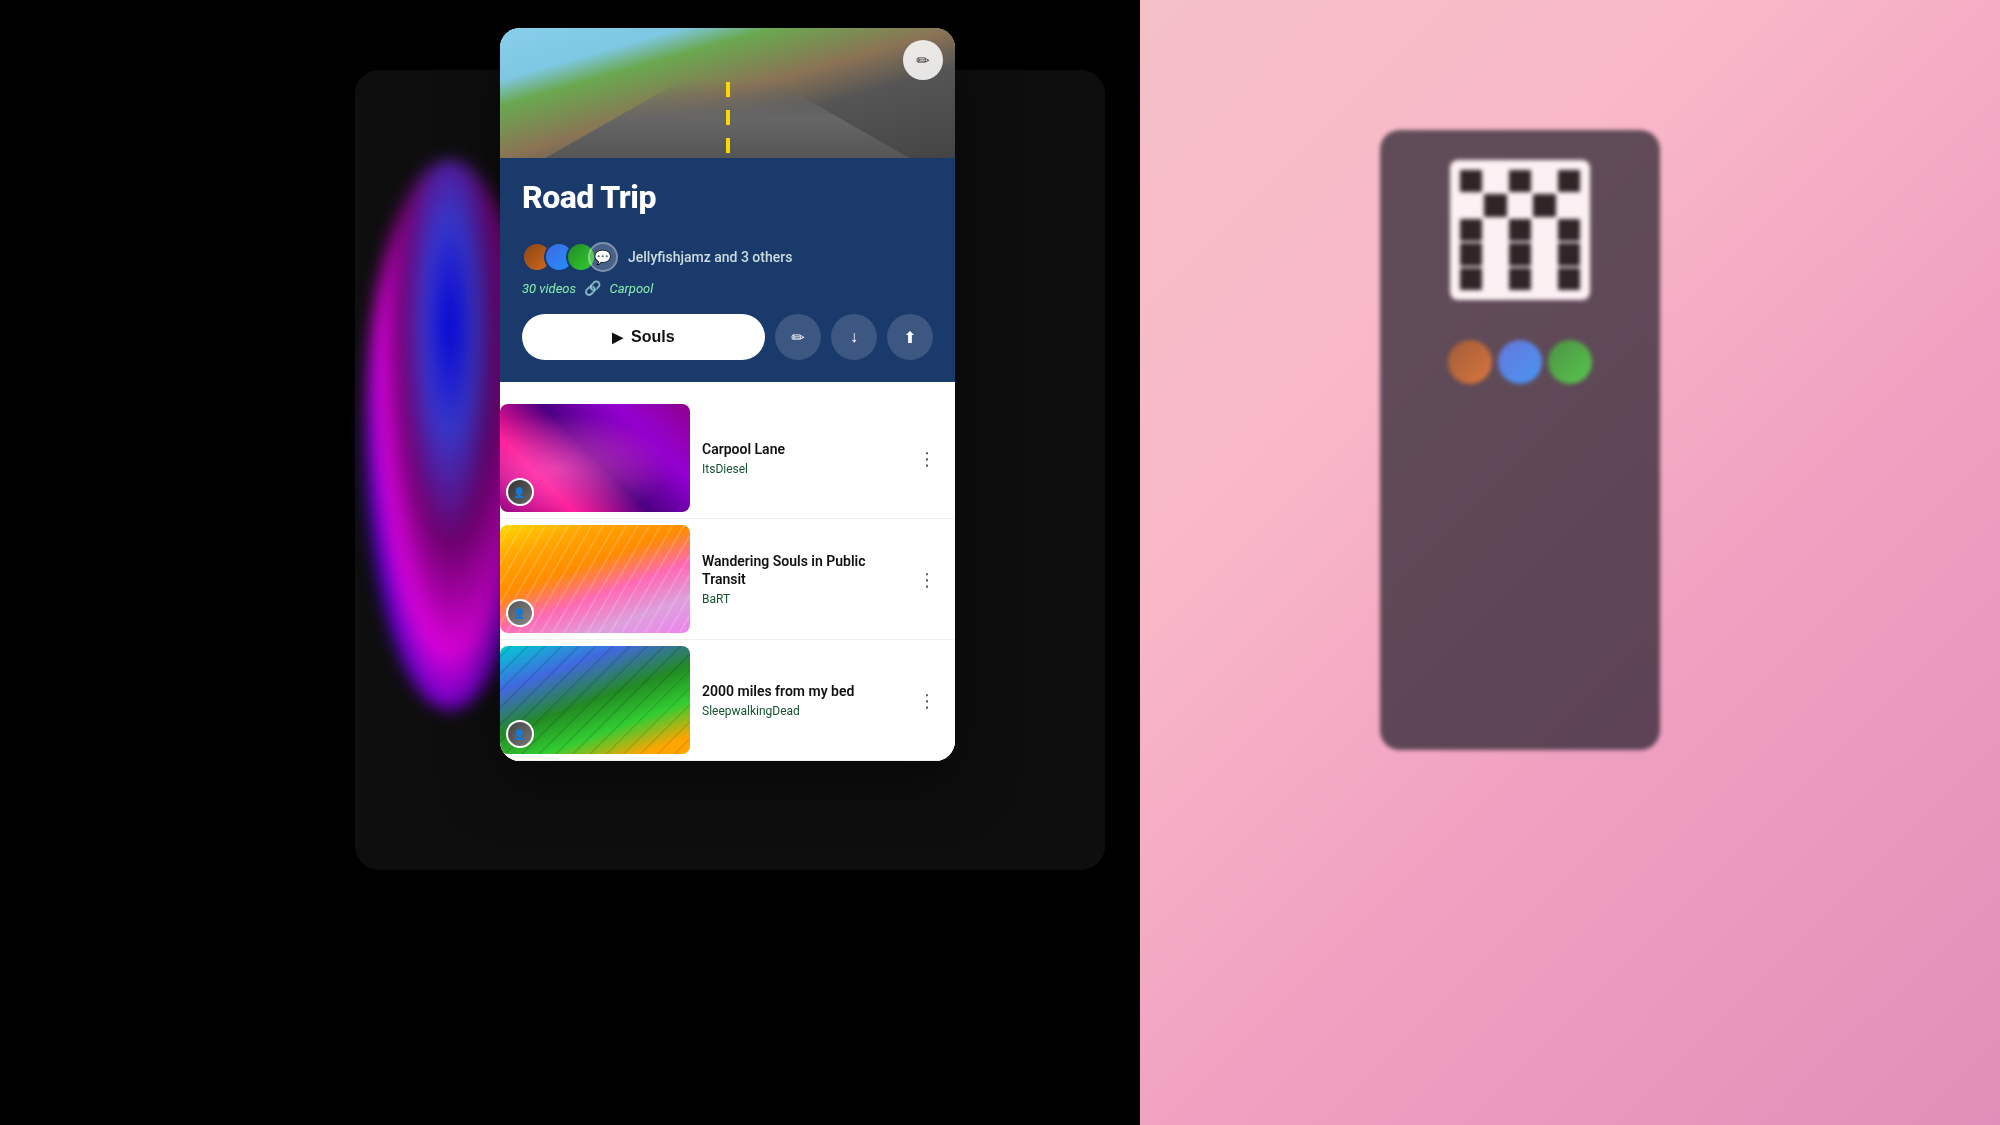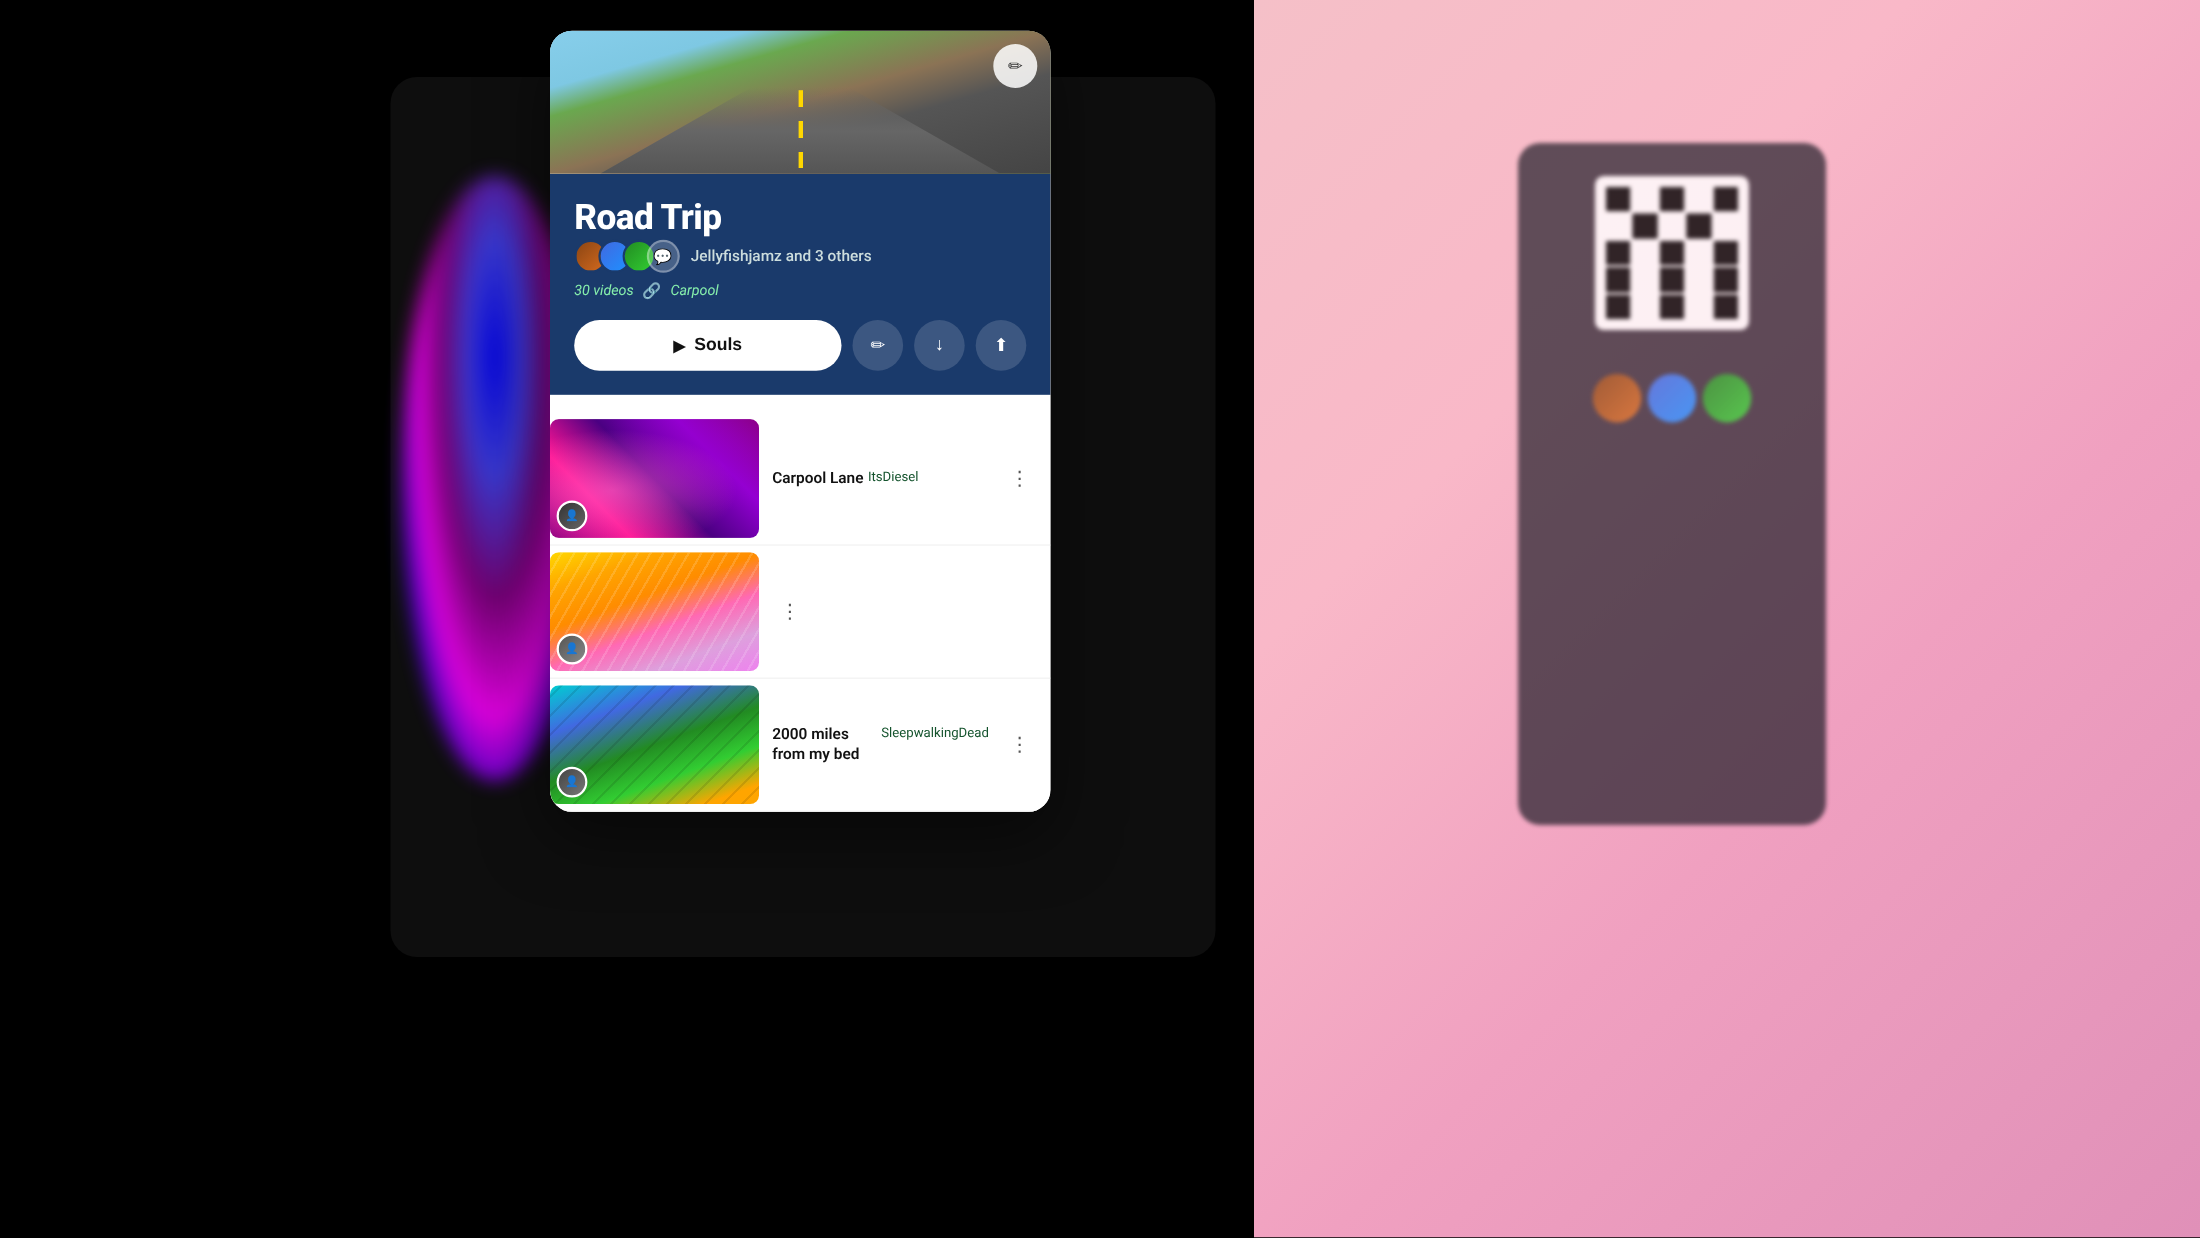--- a/index.html
+++ b/index.html
@@ -93,21 +93,21 @@
     
     .header-section {
       background: #1a3a6b;
       padding: 20px 22px 22px;
     }
 
     .playlist-title {
       font-size: 32px;
       font-weight: 800;
       color: #fff;
-      margin-bottom: 2px;
+      margin-bottom: 26px;
       letter-spacing: -0.5px;
     }
 
     .collaborators-row {
       display: flex;
       align-items: center;
       gap: 10px;
       margin-bottom: 8px;
     }
 
@@ -270,21 +270,21 @@
       color: #fff;
     }
 
     .thumb-avatar-1 { background: linear-gradient(135deg, #333, #666); }
     .thumb-avatar-2 { background: linear-gradient(135deg, #555, #888); }
     .thumb-avatar-3 { background: linear-gradient(135deg, #444, #777); }
 
     .video-info {
       flex: 1;
       display: flex;
-      flex-direction: row;
+      flex-direction: column;
       gap: 4px;
     }
 
     .video-title {
       font-size: 14px;
       font-weight: 600;
       color: #111;
       line-height: 1.3;
     }
 
@@ -568,20 +568,24 @@
         <div class="video-menu-btn">
           <span>⋮</span>
         </div>
       </div>
 
       <div class="video-item">
         <div class="thumbnail-wrap">
           <div class="thumb-gradient-2"></div>
           <div class="thumb-avatar thumb-avatar-2">👤</div>
         </div>
+        <div class="video-info">
+          <div class="video-title">Wandering Souls in Public Transit</div>
+          <div class="video-channel">BaRT</div>
+        </div>
         <div class="video-menu-btn">
           <span>⋮</span>
         </div>
       </div>
 
       <div class="video-item">
         <div class="thumbnail-wrap">
           <div class="thumb-gradient-3"></div>
           <div class="thumb-avatar thumb-avatar-3">👤</div>
         </div>

